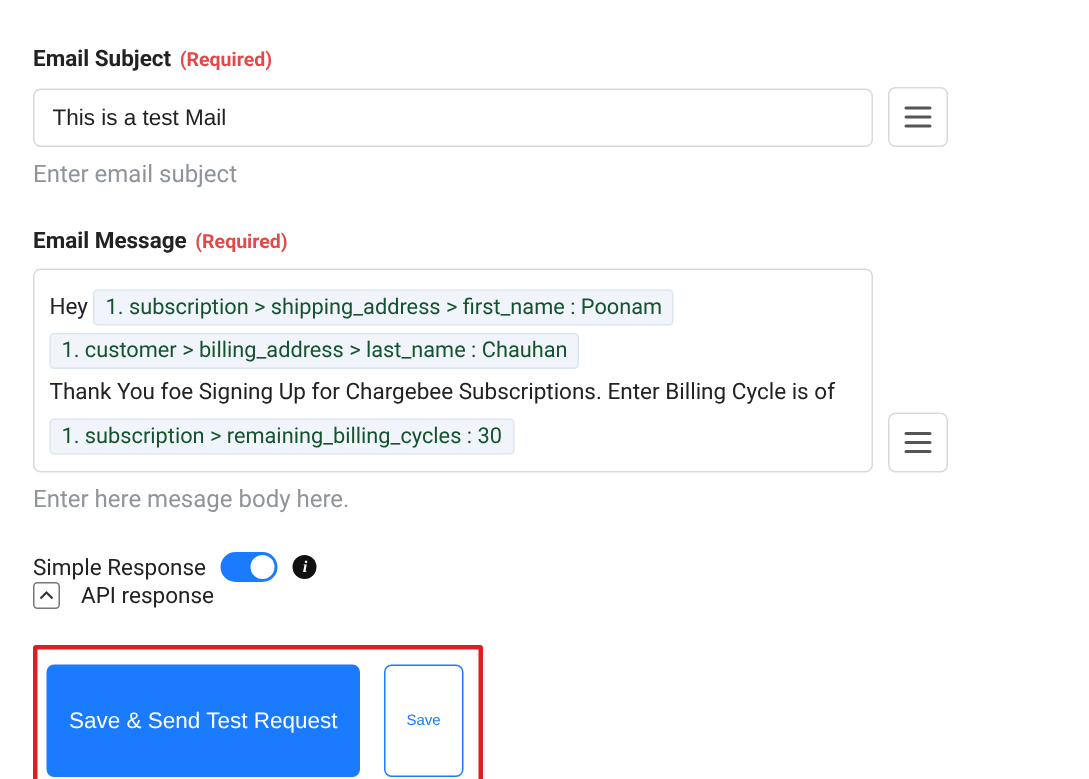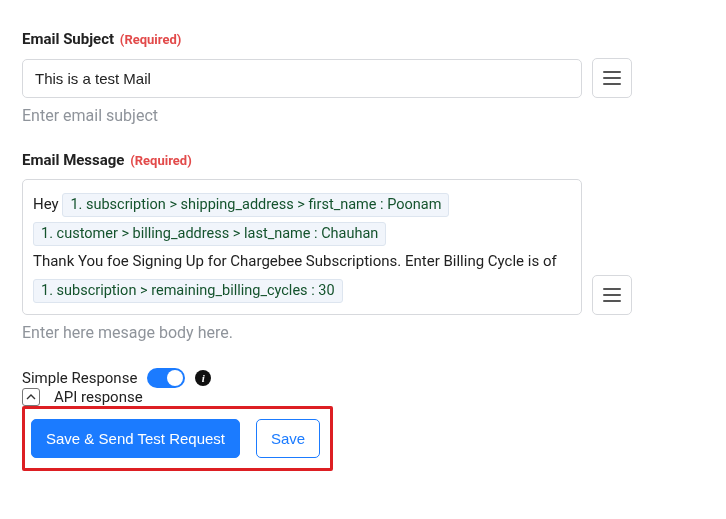--- a/index.html
+++ b/index.html
@@ -126,20 +126,21 @@
     justify-content: center;
     font-size: 11px;
     font-weight: 700;
     font-family: Georgia, serif;
     font-style: italic;
   }
   .api-row {
     display: flex;
     align-items: flex-start;
     gap: 14px;
+    margin-bottom: 24px;
   }
   .chevron-box {
     width: 18px;
     height: 18px;
     border: 1px solid #777;
     border-radius: 3px;
     display: flex;
     align-items: center;
     justify-content: center;
     cursor: pointer;
@@ -151,31 +152,31 @@
     gap: 16px;
     border: 3px solid #dd1f23;
     padding: 10px 10px 10px 6px;
     border-radius: 2px;
   }
   .btn-primary {
     background: #1b7bff;
     color: #fff;
     border: 1px solid #1b7bff;
     border-radius: 5px;
-    padding: 10px 14px;
+    padding: 28px 14px;
     font-size: 15px;
     cursor: pointer;
   }
   .btn-secondary {
     background: #fff;
     color: #1b7bff;
     border: 1px solid #1b7bff;
     border-radius: 5px;
     padding: 10px 14px;
-    font-size: 15px;
+    font-size: 10px;
     cursor: pointer;
   }
 </style>
 </head>
 <body>
 
 
 
 
 <div class="field-group">

